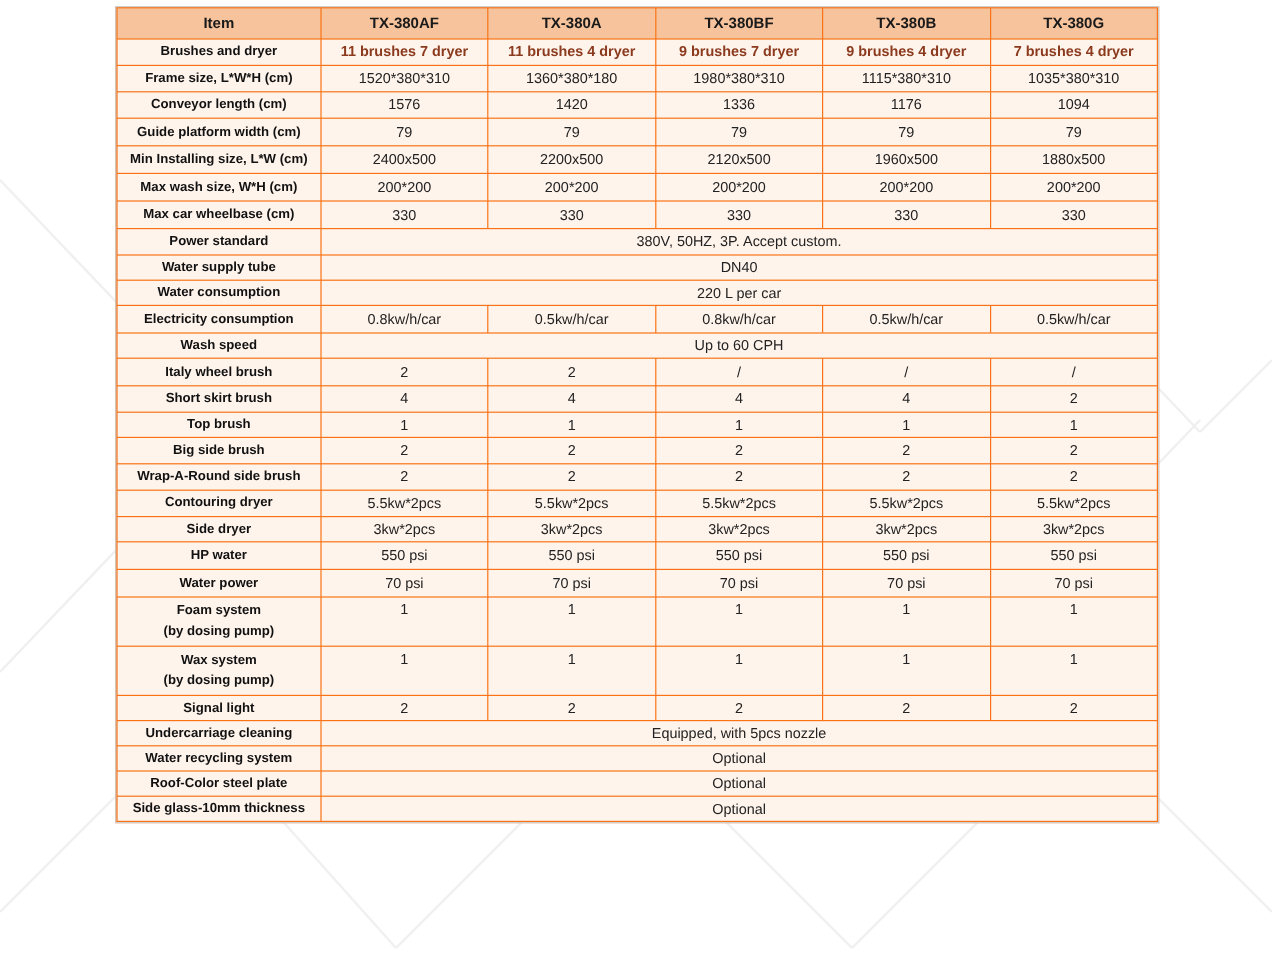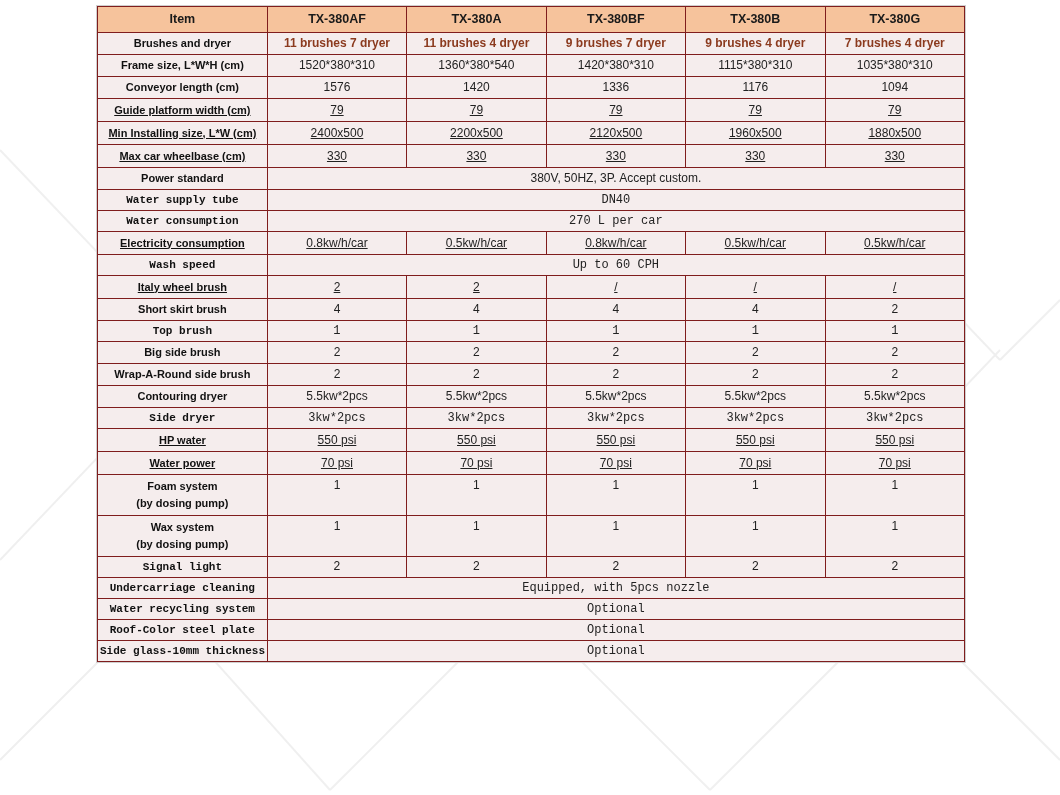--- a/index.html
+++ b/index.html
@@ -28,21 +28,21 @@
     left: 96px;
     top: 5px;
     width: 869px;
     z-index: 1;
   }
   table.spec-table {
     border-collapse: separate;
     border-spacing: 1px;
     width: 870px;
     table-layout: fixed;
-    background: #7f1d1d;
+    background: #f97316;
     border: 1px solid #cfcfcf;
     font-size: 12px;
   }
   table.spec-table td, table.spec-table th {
     background: rgba(255,255,255,0.92);
     text-align: center;
     vertical-align: middle;
     padding: 0 2px;
     line-height: 15px;
     white-space: nowrap;
@@ -61,22 +61,22 @@
     color: #111;
   }
   td.val { font-size: 12px; color: #222; }
   td.val.top { vertical-align: top; padding-top: 3px; }
   td.span-val { text-align: center; text-indent: 0; margin-top: 36px; }
   tr.brushes td.val {
     color: #8b3a1e;
     font-weight: bold;
   }
   tr.h22 td { height: 21px; }
-  tr.h23 td { height: 22px; text-decoration: underline; }
-  tr.h21 td { height: 20px; font-family: Liberation Mono, monospace; }
+  tr.h23 td { height: 22px; }
+  tr.h21 td { height: 20px; }
   tr.h38 td { height: 37px; margin-top: 29px; }
   td.label.two-line { white-space: normal; line-height: 17px; }
   col.c-label { width: 167px; }
   col.c-model { width: 137px; }
 </style>
 </head>
 <body>
 
 <div class="watermark-layer">
   <svg viewBox="0 0 1060 795" preserveAspectRatio="none">
@@ -115,22 +115,22 @@
         <td class="val">11 brushes 7 dryer</td>
         <td class="val">11 brushes 4 dryer</td>
         <td class="val">9 brushes 7 dryer</td>
         <td class="val">9 brushes 4 dryer</td>
         <td class="val">7 brushes 4 dryer</td>
       </tr>
 
       <tr class="h22">
         <td class="label">Frame size, L*W*H (cm)</td>
         <td class="val">1520*380*310</td>
-        <td class="val">1360*380*540</td>
-        <td class="val">1420*380*310</td>
+        <td class="val">1360*380*180</td>
+        <td class="val">1980*380*310</td>
         <td class="val">1115*380*310</td>
         <td class="val">1035*380*310</td>
       </tr>
 
       <tr class="h22">
         <td class="label">Conveyor length (cm)</td>
         <td class="val">1576</td>
         <td class="val">1420</td>
         <td class="val">1336</td>
         <td class="val">1176</td>
@@ -148,20 +148,28 @@
 
       <tr class="h23">
         <td class="label">Min Installing size, L*W (cm)</td>
         <td class="val">2400x500</td>
         <td class="val">2200x500</td>
         <td class="val">2120x500</td>
         <td class="val">1960x500</td>
         <td class="val">1880x500</td>
       </tr>
 
+      <tr class="h23">
+        <td class="label">Max wash size, W*H (cm)</td>
+        <td class="val">200*200</td>
+        <td class="val">200*200</td>
+        <td class="val">200*200</td>
+        <td class="val">200*200</td>
+        <td class="val">200*200</td>
+      </tr>
 
       <tr class="h23">
         <td class="label">Max car wheelbase (cm)</td>
         <td class="val">330</td>
         <td class="val">330</td>
         <td class="val">330</td>
         <td class="val">330</td>
         <td class="val">330</td>
       </tr>
 
@@ -171,21 +179,21 @@
       </tr>
 
 
       <tr class="h21">
         <td class="label">Water supply tube</td>
         <td class="val span-val" colspan="5">DN40</td>
       </tr>
 
       <tr class="h21">
         <td class="label">Water consumption</td>
-        <td class="val span-val" colspan="5">270 L per car</td>
+        <td class="val span-val" colspan="5">220 L per car</td>
       </tr>
 
       <tr class="h23">
         <td class="label">Electricity consumption</td>
         <td class="val">0.8kw/h/car</td>
         <td class="val">0.5kw/h/car</td>
         <td class="val">0.8kw/h/car</td>
         <td class="val">0.5kw/h/car</td>
         <td class="val">0.5kw/h/car</td>
       </tr>

